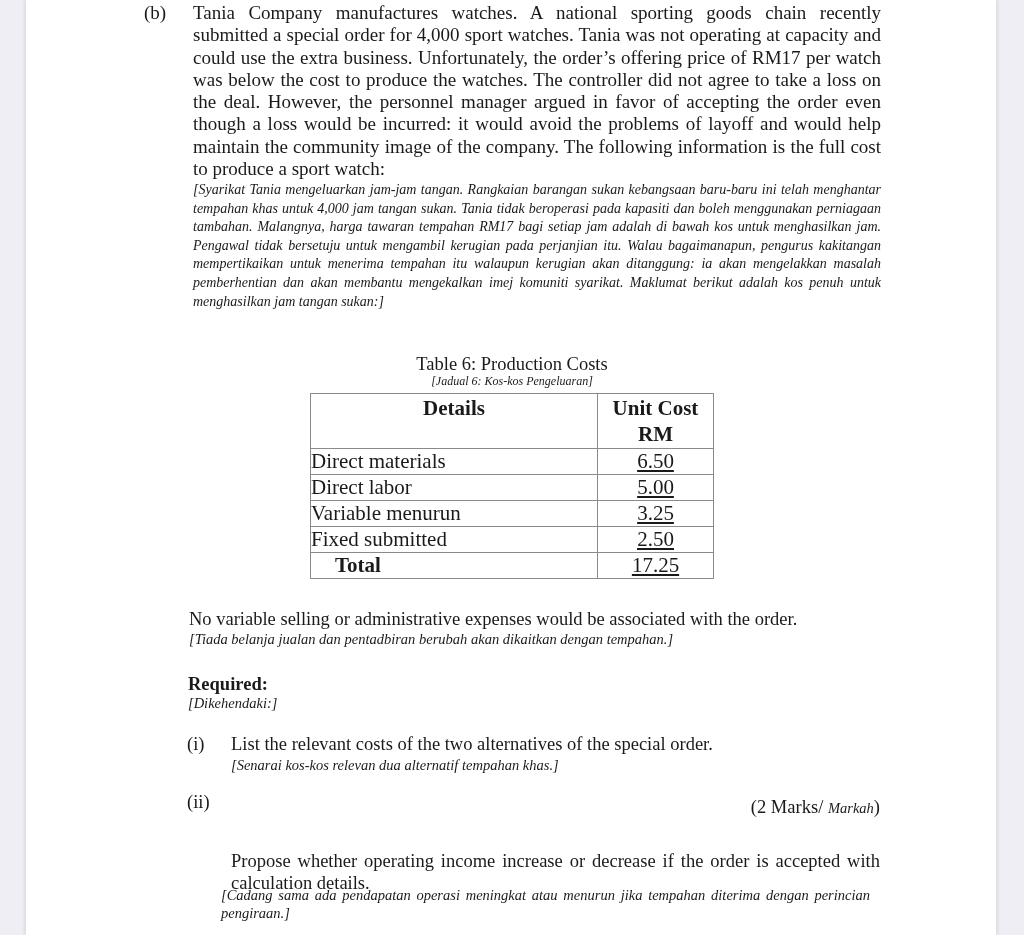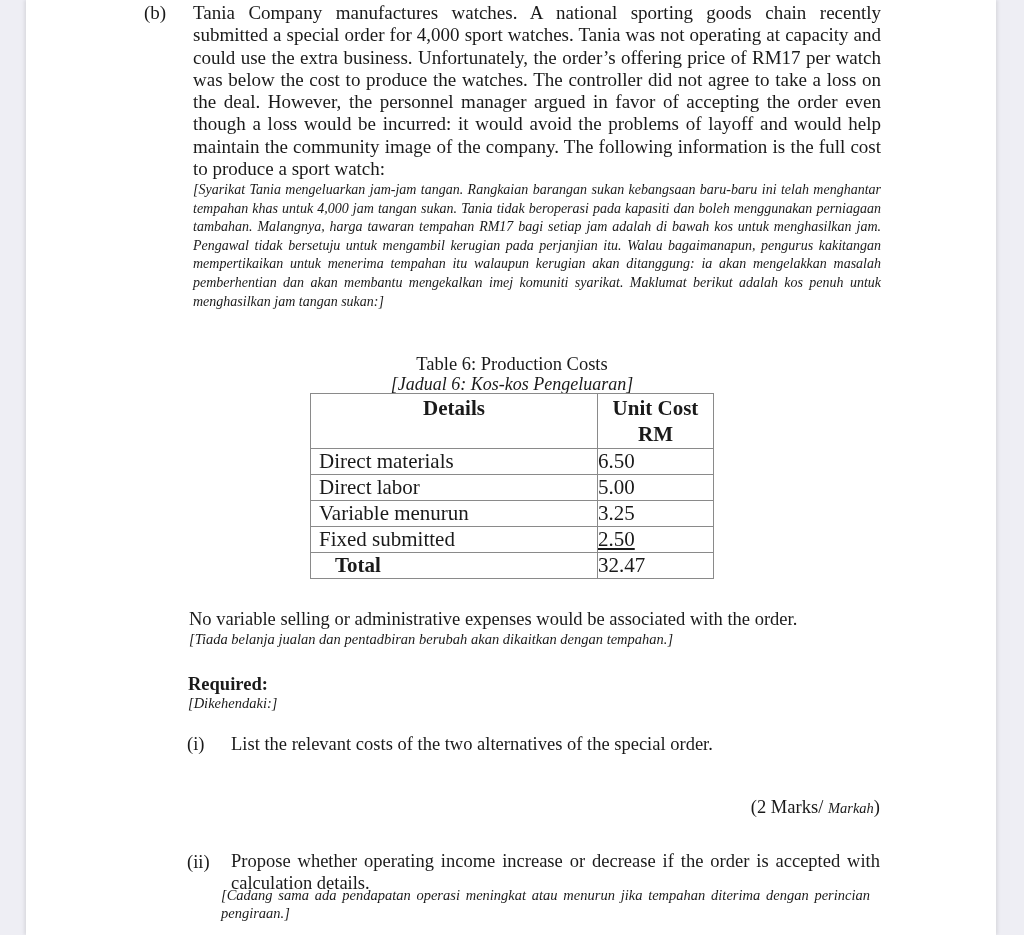--- a/index.html
+++ b/index.html
@@ -51,21 +51,21 @@
   .table-title {
     left: 284px; top: 354px;
     width: 404px;
     text-align: center;
     font-size: 18.5px;
   }
   .table-subtitle {
     left: 284px; top: 374px;
     width: 404px;
     text-align: center;
-    font-size: 18px;
+    font-size: 12px;
     font-style: italic;
   }
   table.costs {
     position: absolute;
     left: 284px; top: 393px;
     width: 404px;
     border-collapse: collapse;
     font-size: 21px;
   }
   table.costs td, table.costs th {
@@ -78,22 +78,22 @@
     height: 53px;
     line-height: 26px;
     padding-top: 1px;
   }
   table.costs th.details { width: 286px; text-align: center; }
   table.costs th.unit { text-align: center; }
   table.costs td {
     height: 25px;
     line-height: 25px;
   }
-  table.costs td.item { padding-left: 8px; }
-  table.costs td.val { text-align: left; }
+  table.costs td.item { }
+  table.costs td.val { text-align: center; text-decoration: underline; }
   table.costs td.total-label { padding-left: 24px; font-weight: bold; }
   .underline { text-decoration: underline; }
 
   .note-en {
     left: 163px; top: 609px;
     font-size: 18.5px;
   }
   .note-ms {
     left: 163px; top: 631px;
     font-size: 14.5px;
@@ -118,21 +118,21 @@
   .q1-ms { left: 205px; top: 757px; font-size: 14.5px; font-style: italic; }
 
   .marks {
     right: 116px; top: 797px;
     font-size: 18.5px;
     text-align: right;
     margin-left: 22px;
   }
   .marks .ms { font-size: 14.5px; font-style: italic; }
 
-  .q2-label { left: 161px; top: 852px; }
+  .q2-label { left: 161px; top: 792px; }
   .q2-en {
     left: 205px; top: 842px;
     width: 649px;
     font-size: 18.5px;
     line-height: 22px;
     text-align: justify;
     text-align-last: left;
     margin-top: 8px;
   }
   .q2-ms {
@@ -179,33 +179,34 @@
       <tr>
         <td class="item">Variable menurun</td>
         <td class="val">3.25</td>
       </tr>
       <tr>
         <td class="item">Fixed submitted</td>
         <td class="val"><span class="underline">2.50</span></td>
       </tr>
       <tr>
         <td class="total-label">Total</td>
-        <td class="val">32.47</td>
+        <td class="val">17.25</td>
       </tr>
     </tbody>
   </table>
 
   <div class="abs note-ms">[Tiada belanja jualan dan pentadbiran berubah akan dikaitkan dengan tempahan.]</div>
   <div class="abs note-en">No variable selling or administrative expenses would be associated with the order.</div>
 
   <div class="abs required">Required:</div>
   <div class="abs required-ms">[Dikehendaki:]</div>
 
   <div class="abs q-label q1-label">(i)</div>
   <div class="abs q1-en">List the relevant costs of the two alternatives of the special order.</div>
+  <div class="abs q1-ms">[Senarai kos-kos relevan dua alternatif tempahan khas.]</div>
 
   <div class="abs marks"><span>(2 Marks/</span> <span class="ms">Markah</span><span>)</span></div>
 
   <div class="abs q-label q2-label">(ii)</div>
   <div class="abs q2-en">Propose whether operating income increase or decrease if the order is accepted with calculation details.</div>
   <div class="abs q2-ms">[Cadang sama ada pendapatan operasi meningkat atau menurun jika tempahan diterima dengan perincian pengiraan.]</div>
 
 </div>
 
 </body></html>

